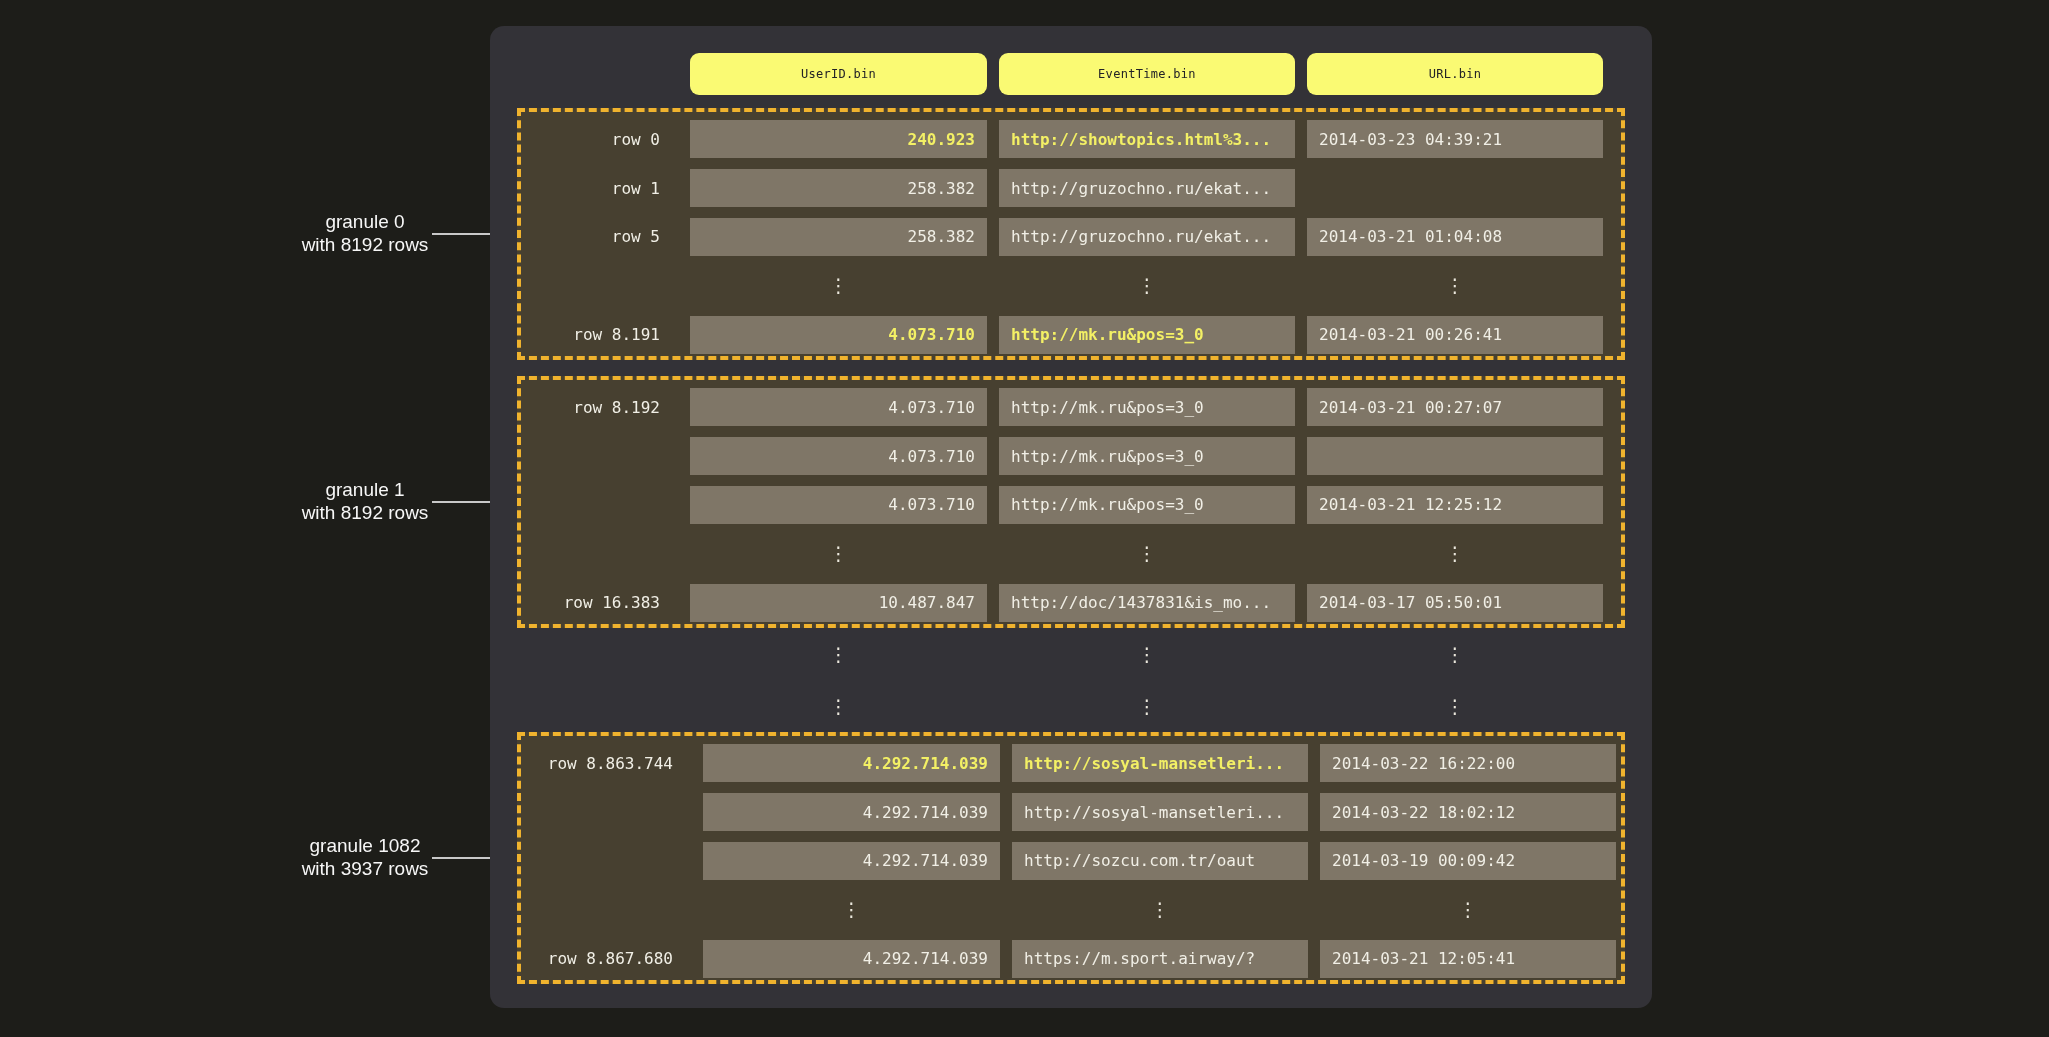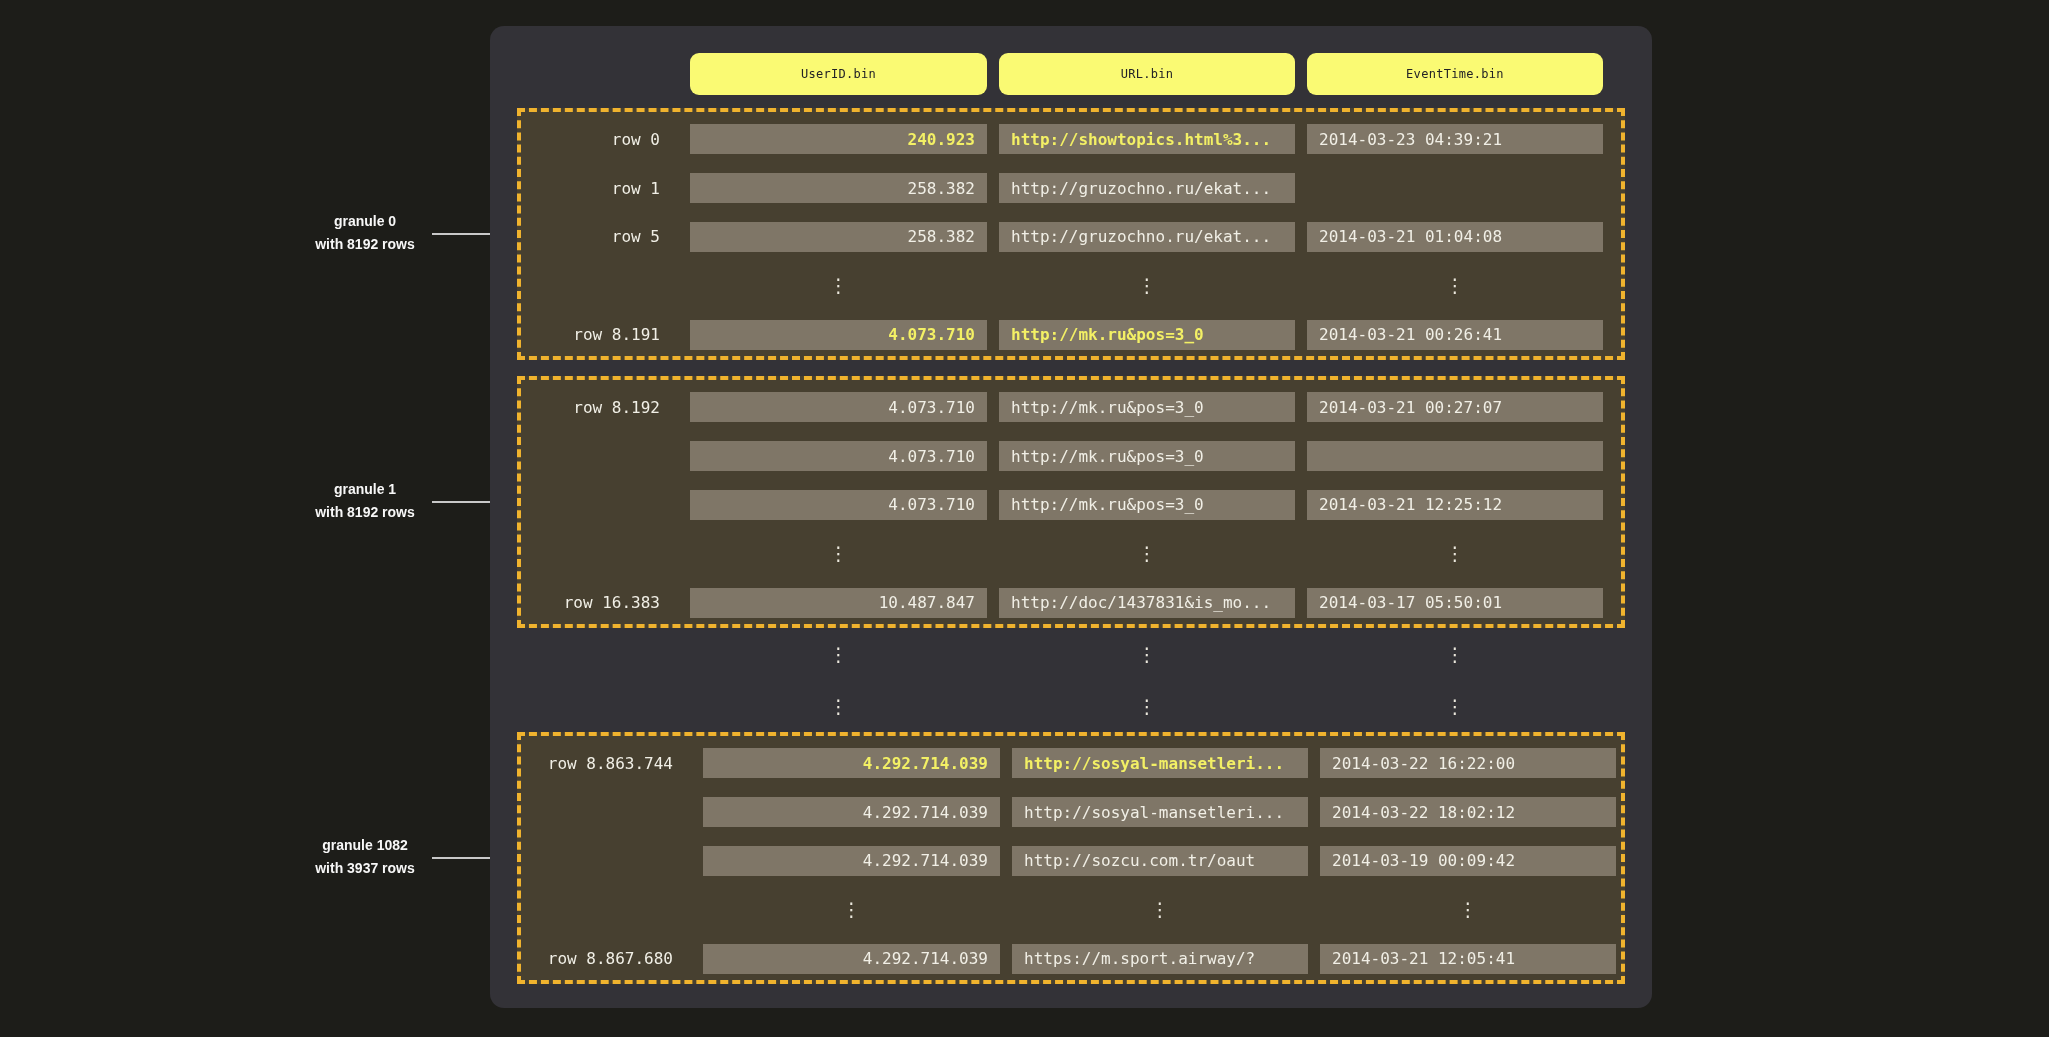--- a/index.html
+++ b/index.html
@@ -49,34 +49,34 @@
   .mid-dots{margin-left:31px;}
   .mid-dots .g-row{height:52px;}
   .g0{margin-top:13px;}
   .g1{margin-top:16px;}
   .g2{margin-top:0;padding-left:13px;}
   .row-label{
     text-align:right; padding-right:18px; font-size:16px; color:var(--cell-text);
     white-space:nowrap;
   }
   .cell{
-    height:30px; background:var(--cell-bg); color:var(--cell-text);
+    height:38px; background:var(--cell-bg); color:var(--cell-text);
     display:flex; align-items:center; padding:0 12px;
     font-size:16px; white-space:nowrap; overflow:hidden;
   }
   .cell.num{justify-content:flex-end;}
   .cell.hl{color:var(--hl-text); font-weight:bold;}
   .dots{
     text-align:center; color:var(--dots); font-size:19px; line-height:1;
     font-family:"DejaVu Sans", sans-serif;
   }
   .side-label{
     position:absolute; left:235px; width:260px; text-align:center;
-    font-family:"Liberation Sans","DejaVu Sans",sans-serif; font-weight:bold;
-    font-size:14px; line-height:23px; color:var(--label-text);
+    font-family:"Liberation Sans","DejaVu Sans",sans-serif; font-weight:normal;
+    font-size:19px; line-height:23px; color:var(--label-text);
   }
   .arrow-line{
     position:absolute; left:432px; width:68px; height:2px; background:var(--arrow);
   }
   .arrow-line::after{
     content:''; position:absolute; right:-7px; top:-4px;
     border-left:9px solid var(--arrow);
     border-top:5px solid transparent; border-bottom:5px solid transparent;
   }
 </style>
@@ -98,22 +98,22 @@
       <div>granule 1082</div>
       <div>with 3937 rows</div>
     </div>
     <div class="arrow-line" style="top: 857px;"></div>
   </div>
 
 <div class="panel">
   <div class="grid header-row" id="header-row">
       <div></div>
       <div class="pill">UserID.bin</div>
+      <div class="pill">EventTime.bin</div>
       <div class="pill">URL.bin</div>
-      <div class="pill">EventTime.bin</div>
     </div>
   <div id="granule-container">
       <div class="granule-box g0">
         <div class="grid g-row">
           <div class="row-label">row 0</div>
           <div class="cell num hl">240.923</div>
           <div class="cell hl">http://showtopics.html%3...</div>
           <div class="cell">2014-03-23 04:39:21</div>
         </div>
         <div class="grid g-row">

